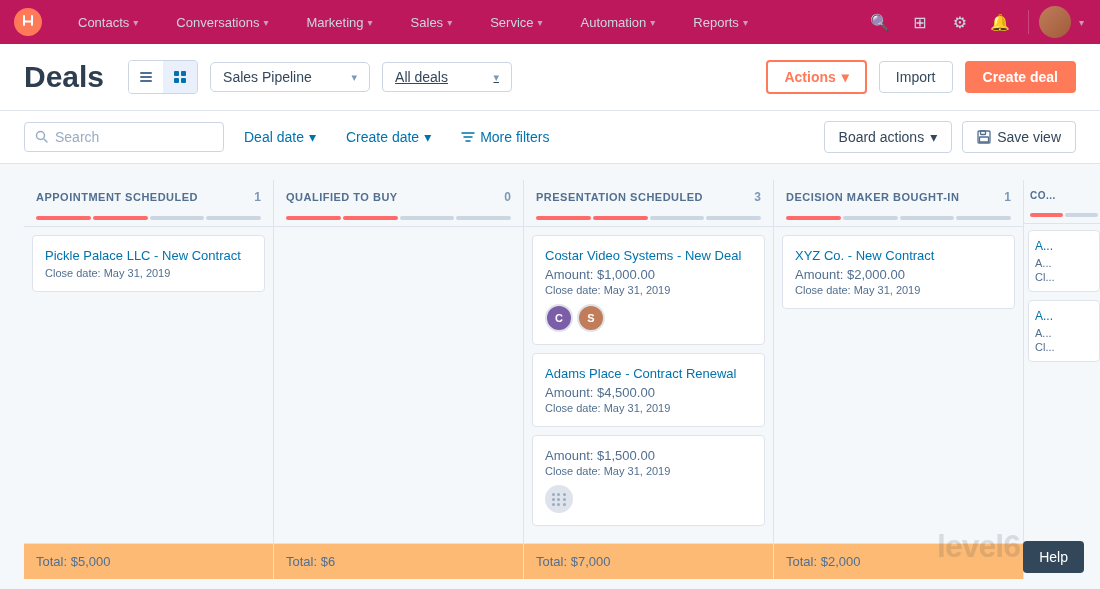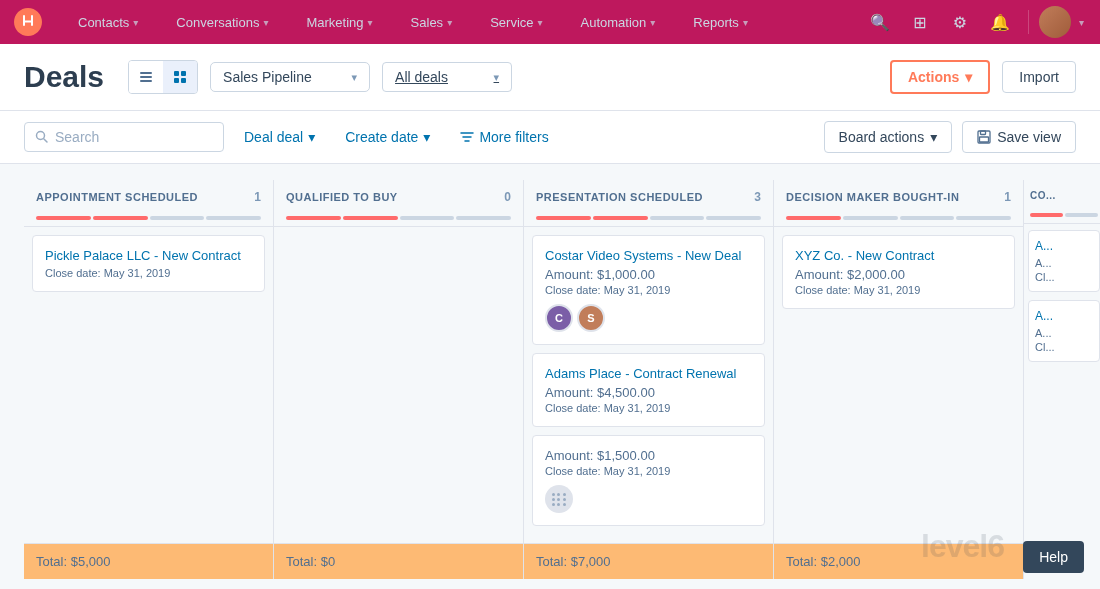--- a/index.html
+++ b/index.html
@@ -353,21 +353,21 @@
       display: flex;
       flex-direction: column;
       flex-shrink: 0;
       overflow: hidden;
     }
 
     
     .watermark {
       position: fixed;
       bottom: 24px;
-      right: 96px;
+      right: 80px;
       font-size: 32px;
       font-weight: 700;
       color: rgba(45,62,80,0.15);
       letter-spacing: -1px;
       pointer-events: none;
     }
 
     
     .help-btn {
       position: fixed;
@@ -470,33 +470,36 @@
 
   <div class="header-spacer"></div>
 
   <button class="btn-outline-orange">
     <span>Actions</span>
     <span>▾</span>
   </button>
   <button class="btn-outline">
     <span>Import</span>
   </button>
+  <button class="btn-primary-orange">
+    <span>Create deal</span>
+  </button>
 </div>
 
 <div class="filter-bar">
   <div class="search-box">
     <svg width="14" height="14" viewBox="0 0 14 14" fill="none">
       <circle cx="5.5" cy="5.5" r="4" stroke="#99acc2" stroke-width="1.5"></circle>
       <path d="M9 9l3 3" stroke="#99acc2" stroke-width="1.5" stroke-linecap="round"></path>
     </svg>
     <input type="text" placeholder="Search" style="">
   </div>
 
   <button class="filter-btn">
-    <span>Deal deal</span>
+    <span>Deal date</span>
     <span>▾</span>
   </button>
 
   <button class="filter-btn">
     <span>Create date</span>
     <span>▾</span>
   </button>
 
   <button class="filter-btn">
     <svg width="14" height="14" viewBox="0 0 14 14" fill="none">
@@ -557,21 +560,21 @@
       <div class="column-bars">
           <div class="bar bar-pink"></div>
           <div class="bar bar-pink"></div>
           <div class="bar bar-gray"></div>
           <div class="bar bar-gray"></div>
         </div>
     </div>
     <div class="column-body">
       
     </div>
-    <div class="column-footer">Total: $0</div>
+    <div class="column-footer">Total: $6</div>
   </div>
     <div class="kanban-column">
     <div class="column-header">
       <div class="column-title-row">
         <span class="column-title">PRESENTATION SCHEDULED</span>
         <span class="column-count">3</span>
       </div>
       <div class="column-bars">
           <div class="bar bar-pink"></div>
           <div class="bar bar-pink"></div>

